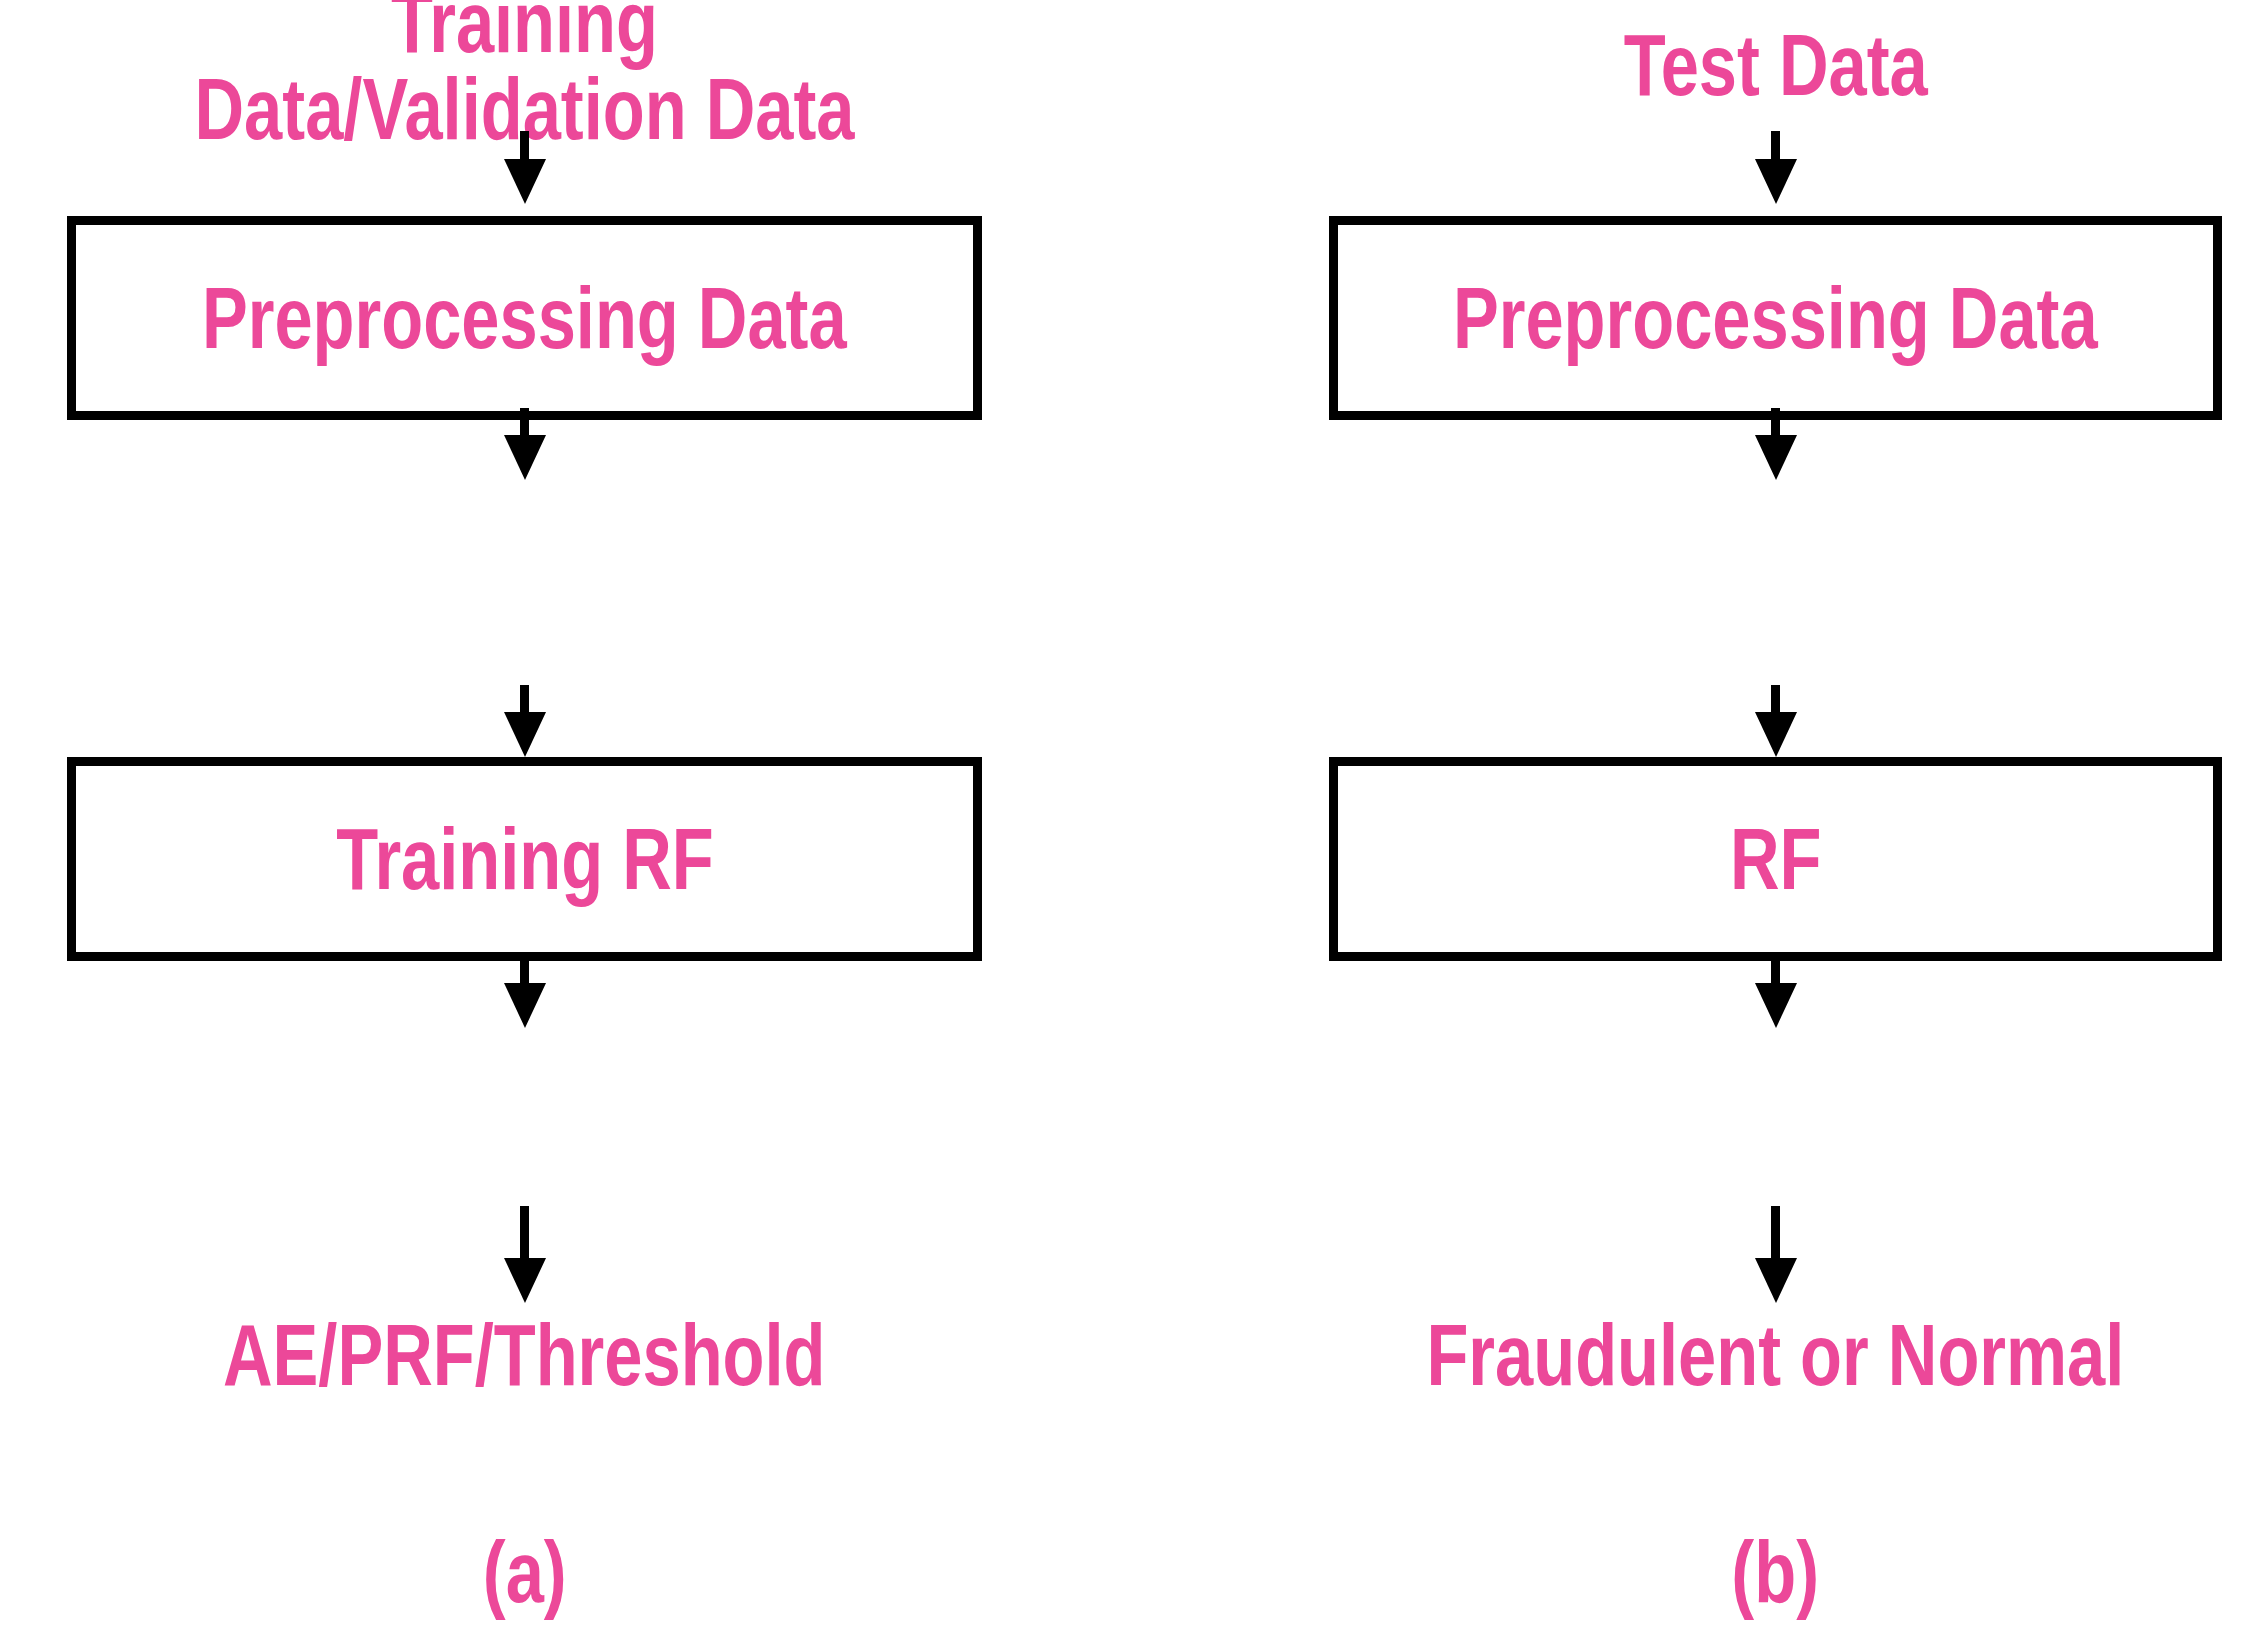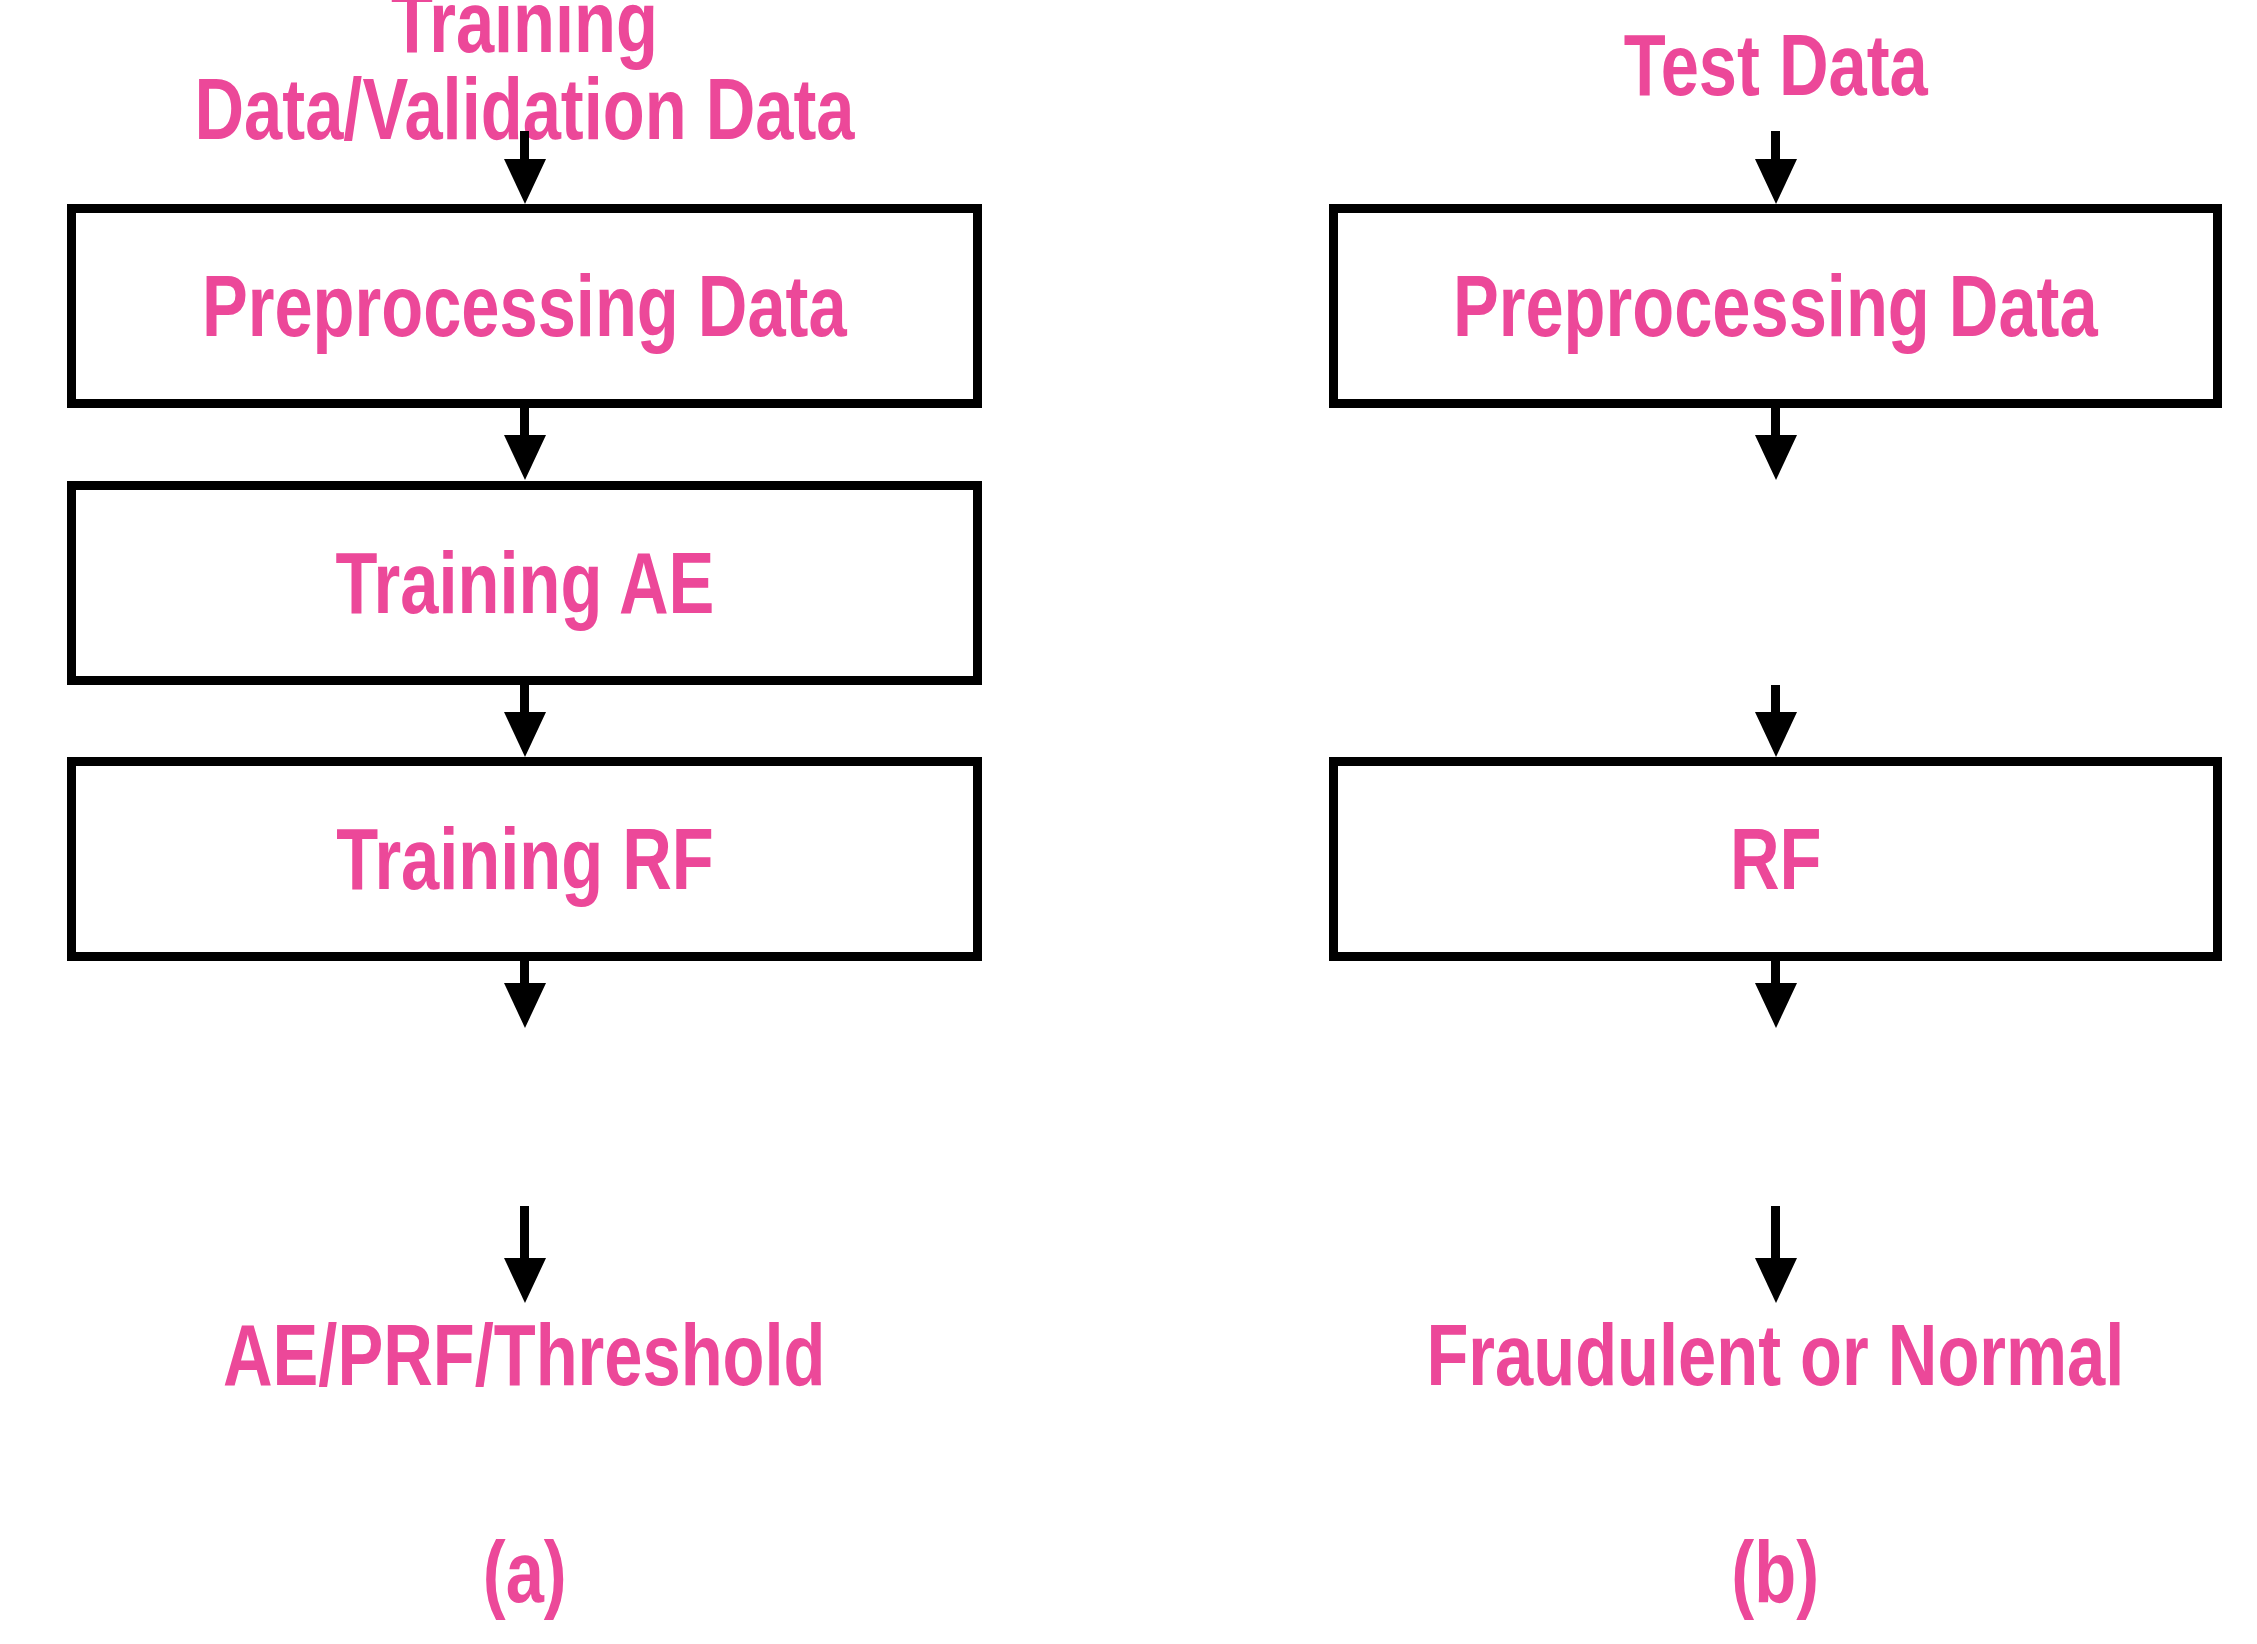--- a/index.html
+++ b/index.html
@@ -30,21 +30,21 @@
     left: 0;
     right: 0;
     display: flex;
     align-items: center;
     justify-content: center;
   }
 
   
   .r-title   { top: 13px;   height: 105px; }
   .r-arrow1  { top: 131px;  height: 73px;  }
-  .r-box1    { top: 204px;  height: 204px; }
+  .r-box1    { top: 216px;  height: 204px; }
   .r-arrow2  { top: 408px;  height: 72px;  }
   .r-box2    { top: 481px;  height: 204px; }
   .r-arrow3  { top: 685px;  height: 72px;  }
   .r-box3    { top: 757px;  height: 204px; align-items: center; }
   .r-arrow4  { top: 961px; height: 67px;  }
   .r-box4    { top: 1028px; height: 178px; }
   .r-arrow5  { top: 1206px; height: 97px; }
   .r-output  { top: 1268px; height: 108px; margin-top: 33px; }
   .r-caption { top: 1518px; height: 108px; }
 
@@ -103,23 +103,20 @@
 
     <div class="row box r-box1">
       <span class="label">Preprocessing Data</span>
     </div>
 
     <div class="row arrow r-arrow2">
       <div class="arrow-stem"></div>
       <div class="arrow-head"></div>
     </div>
 
-    <div class="row box r-box2">
-      <span class="label">Training AE</span>
-    </div>
 
     <div class="row arrow r-arrow3">
       <div class="arrow-stem"></div>
       <div class="arrow-head"></div>
     </div>
 
     <div class="row box r-box3">
       <span class="label">Training RF</span>
     </div>
 

